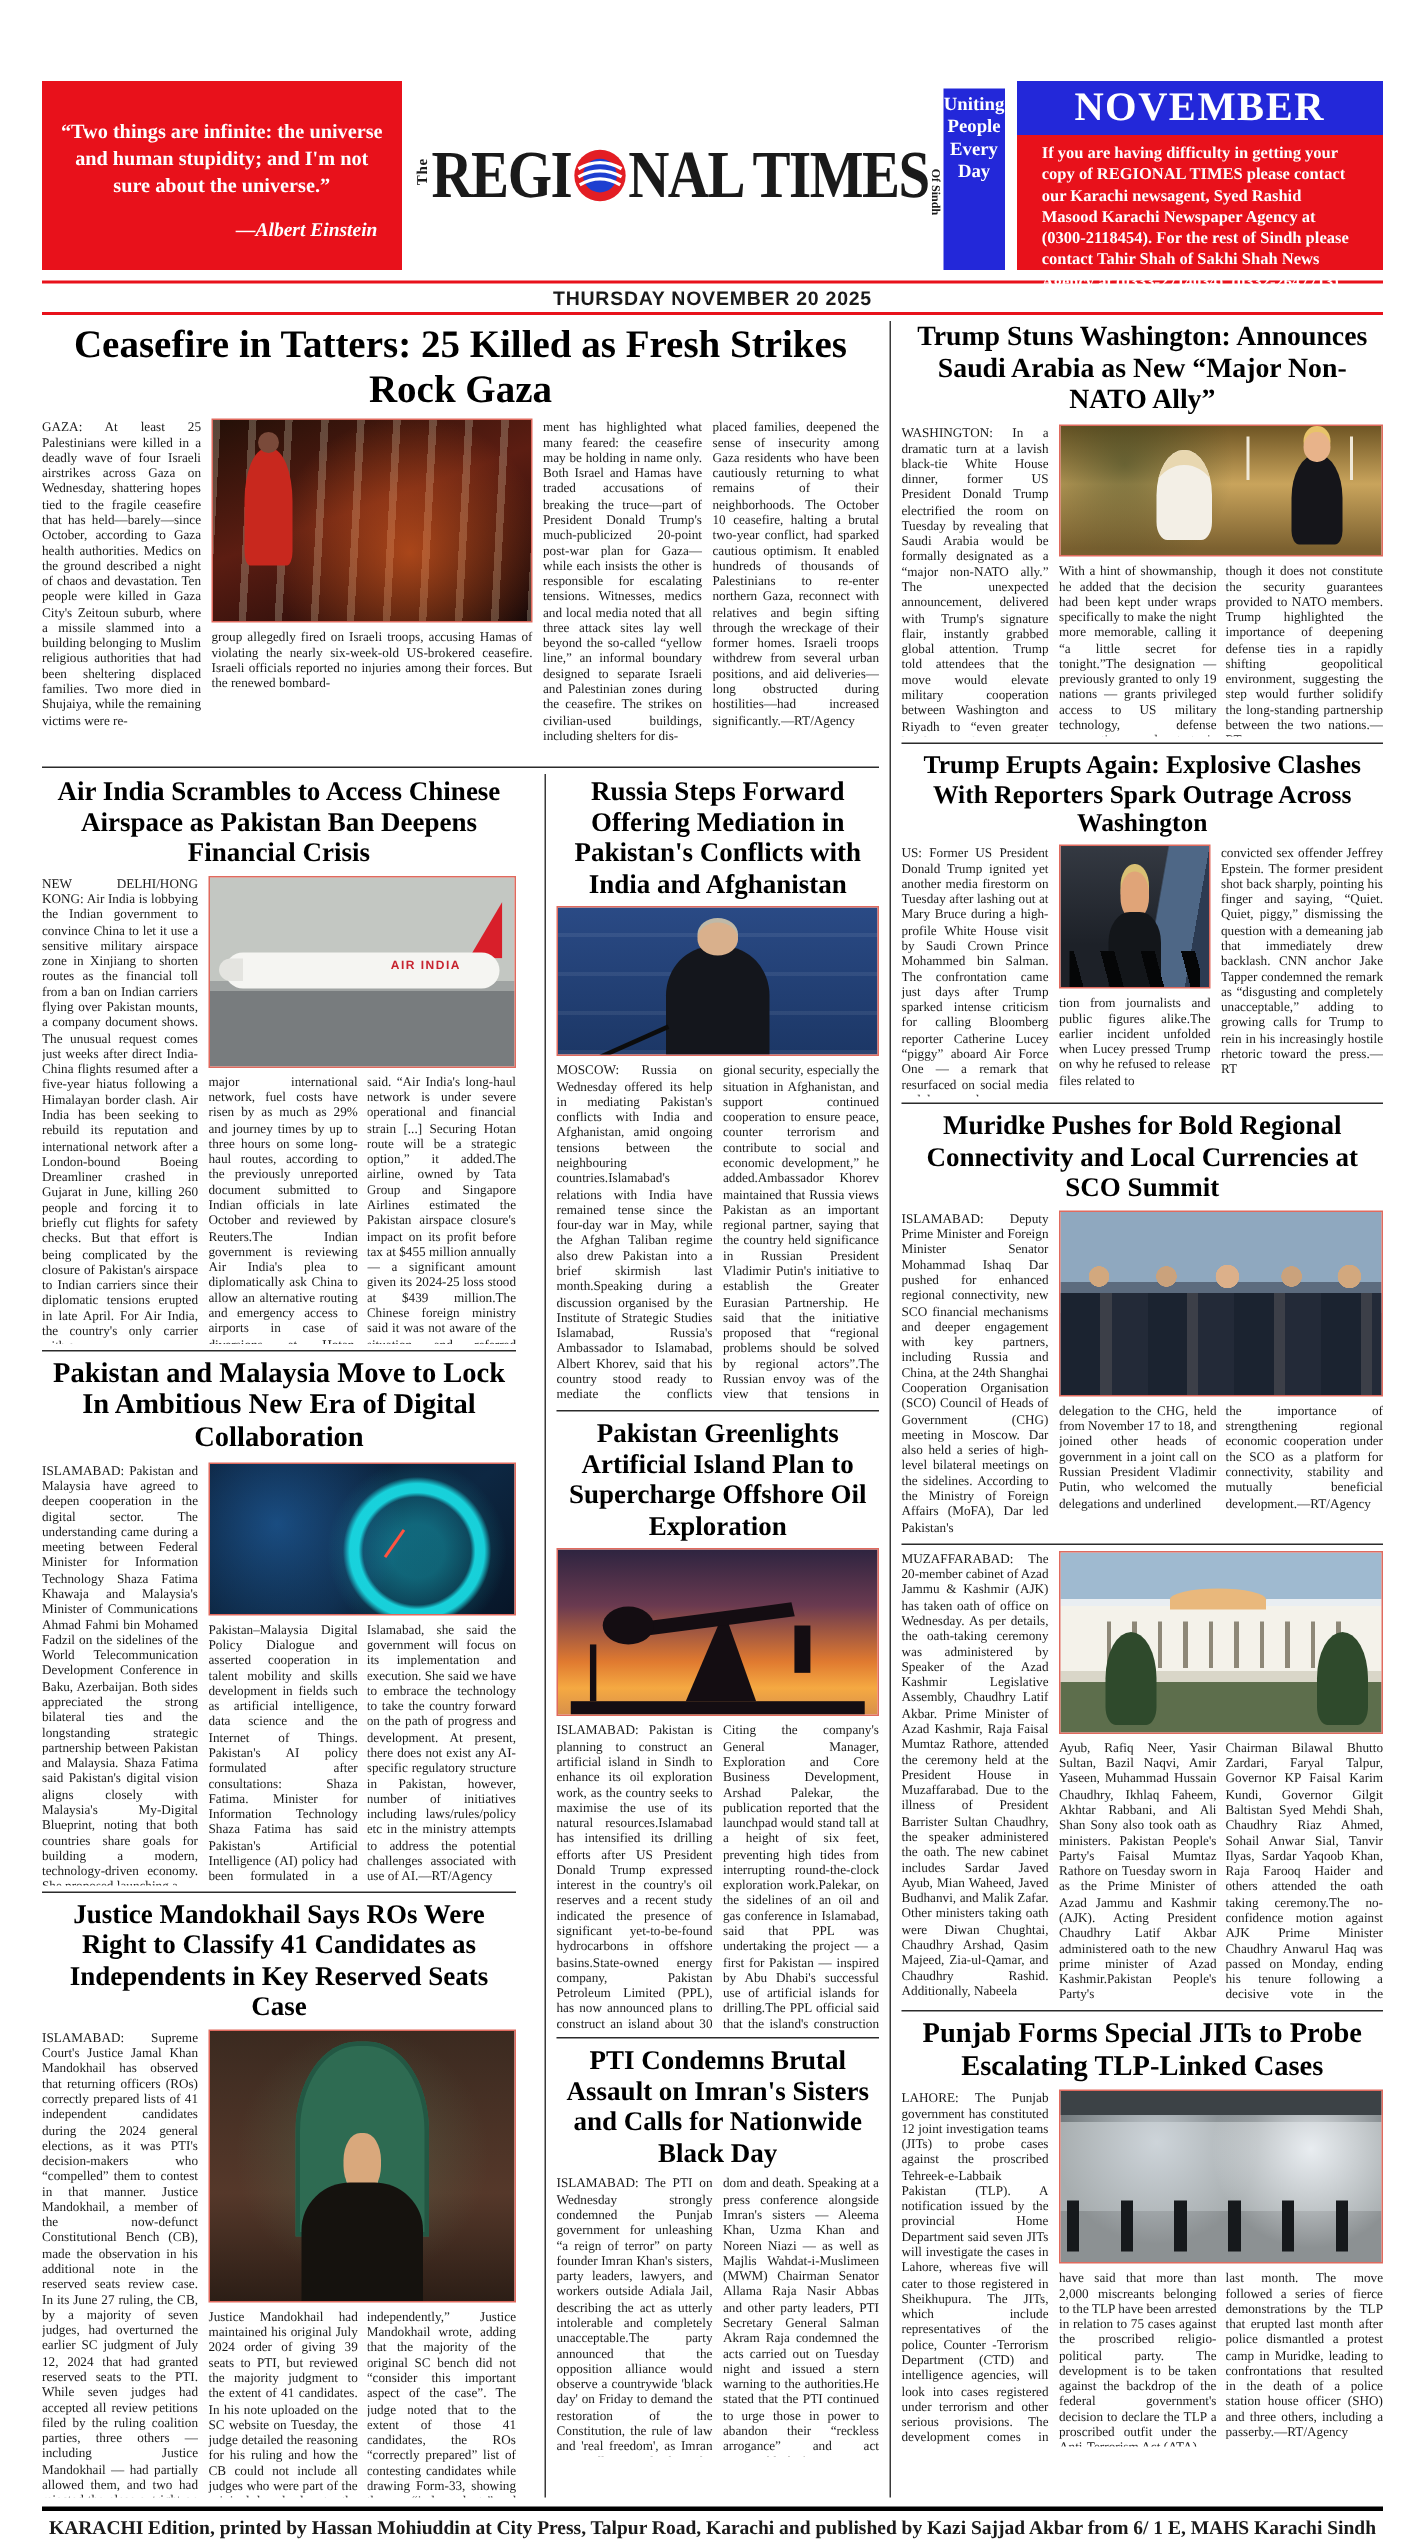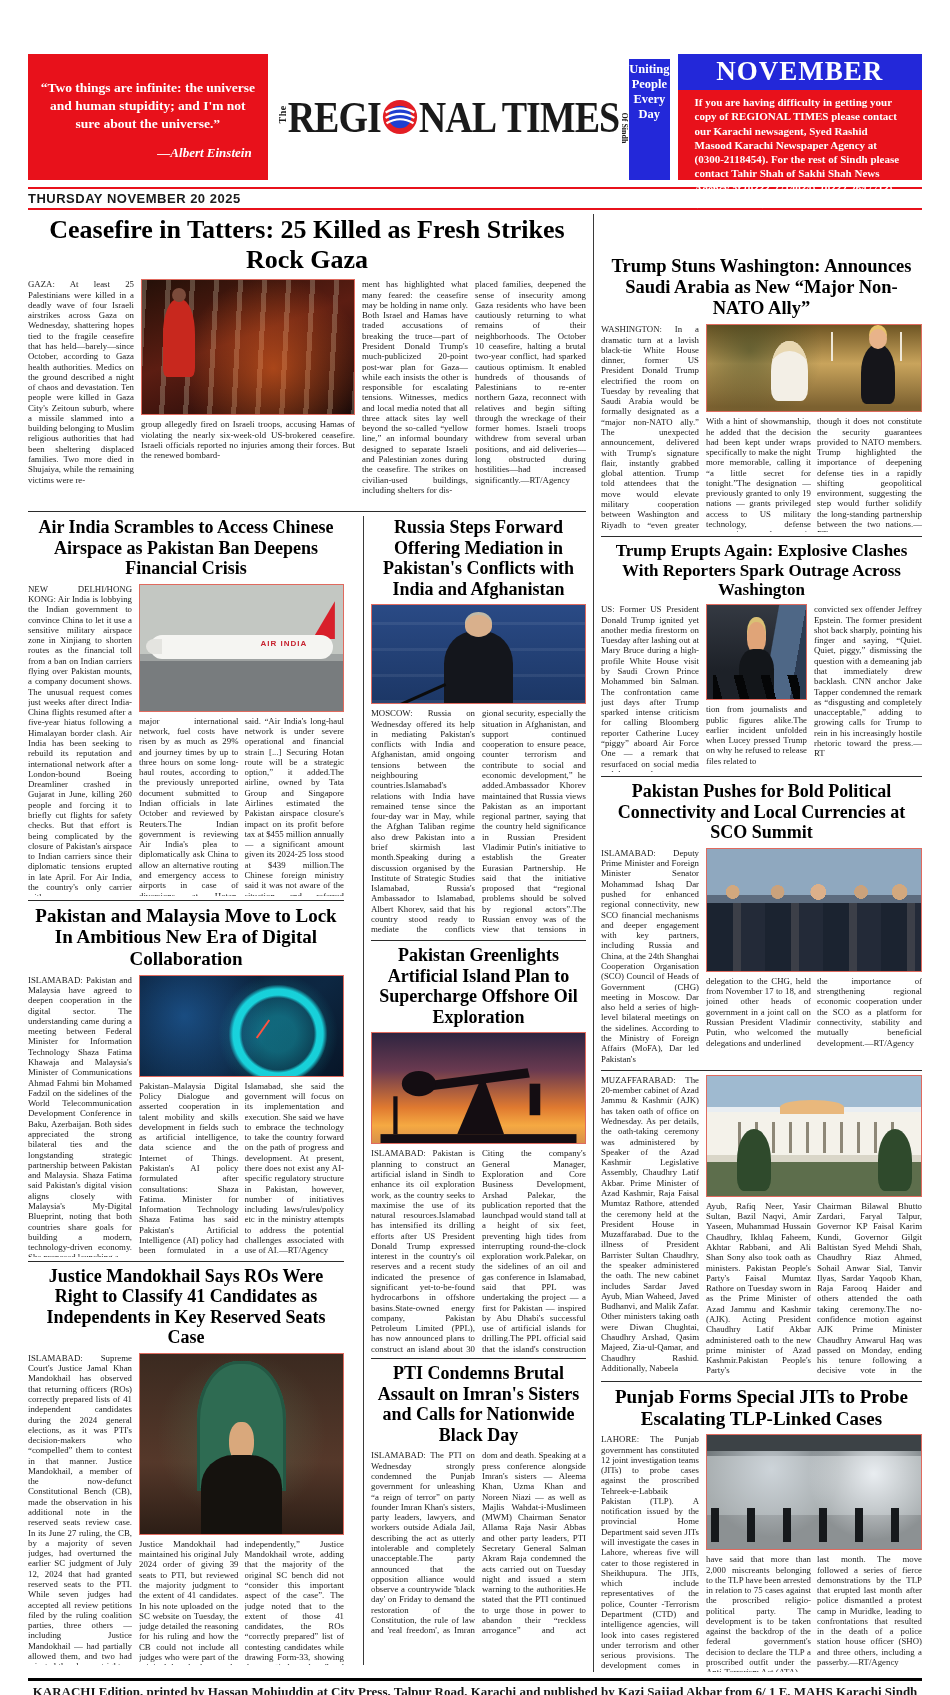--- a/index.html
+++ b/index.html
@@ -28,28 +28,28 @@
              font-size:12.5px; font-weight:bold; padding:3px 0; }
   .redbar { height:8px; background:#e8111b; margin-top:3px; }
   .readers-box { width:256px; background:#e8111b; color:#fff; }
   .readers-title { background:#2328d9; color:#fff; text-align:center; font-size:27px;
                    font-weight:bold; padding:2px 0 3px; letter-spacing:1px; }
   .readers-text { font-size:11px; font-weight:bold; line-height:1.3; padding:5px 17px; }
 
   
   .dateline {
     margin:7px 0 4px; border-top:2px solid #e8111b; border-bottom:2px solid #e8111b;
-    font-family:"Liberation Sans", sans-serif; font-weight:bold;
+    text-align:center; font-family:"Liberation Sans", sans-serif; font-weight:bold;
     font-size:13px; padding:2px 0; letter-spacing:.5px;
   }
 
   
   .main { display:flex; }
   .left-region { width:566px; padding-right:7px; border-right:1px solid #3a3a3a; }
-  .right-region { flex:1; padding-left:7px;margin-top:41px; }
+  .right-region { flex:1; padding-left:7px; }
   .left-split { display:flex; }
   .left-sub { width:336px; padding-right:19px; border-right:1px solid #3a3a3a; }
   .right-sub { flex:1; padding-left:7px; }
   .rule { border-top:1px solid #2b2b2b; margin:4px 0; }
 
   
   .hl { text-align:center; font-weight:bold; line-height:1.14; margin:1px 2px 5px; color:#000; }
   .body-row { display:flex; gap:7px; }
   .tcol { font-size:8.8px; line-height:1.17; text-align:justify; overflow:hidden; }
   .imgstack { display:flex; flex-direction:column; }
@@ -366,21 +366,21 @@
             </div>
             <div class="tcol" style="flex:1; margin-top:4px">tion from journalists and public figures alike.The earlier incident unfolded when Lucey pressed Trump on why he refused to release files related to</div>
           </div>
           <div class="tcol" style="flex:1">convicted sex offender Jeffrey Epstein. The former president shot back sharply, pointing his finger and saying, “Quiet. Quiet, piggy,” dismissing the question with a demeaning jab that immediately drew backlash. CNN anchor Jake Tapper condemned the remark as “disgusting and completely unacceptable,” adding to growing calls for Trump to rein in his increasingly hostile rhetoric toward the press.—RT</div>
         </div>
       </section>
 
       <div class="rule"></div>
 
       <section>
-        <h2 class="hl" style="font-size:18px">Pakistan Pushes for Bold Political Connectivity and Local Currencies at SCO Summit</h2>
+        <h2 class="hl" style="font-size:18px">Muridke Pushes for Bold Regional Connectivity and Local Currencies at SCO Summit</h2>
         <div class="body-row" style="height:218px">
           <div class="tcol" style="width:98px">ISLAMABAD: Deputy Prime Minister and Foreign Minister Senator Mohammad Ishaq Dar pushed for enhanced regional connectivity, new SCO financial mechanisms and deeper engagement with key partners, including Russia and China, at the 24th Shanghai Cooperation Organisation (SCO) Council of Heads of Government (CHG) meeting in Moscow. Dar also held a series of high-level bilateral meetings on the sidelines. According to the Ministry of Foreign Affairs (MoFA), Dar led Pakistan's</div>
           <div class="imgstack" style="flex:1">
             <div class="photo ph-sco" style="height:124px">
               <div class="sco-suits"></div>
               <div class="sco-heads"></div>
             </div>
             <div class="under-row">
               <div class="tcol" style="flex:1">delegation to the CHG, held from November 17 to 18, and joined other heads of government in a joint call on Russian President Vladimir Putin, who welcomed the delegations and underlined</div>
               <div class="tcol" style="flex:1">the importance of strengthening regional economic cooperation under the SCO as a platform for connectivity, stability and mutually beneficial development.—RT/Agency</div>

